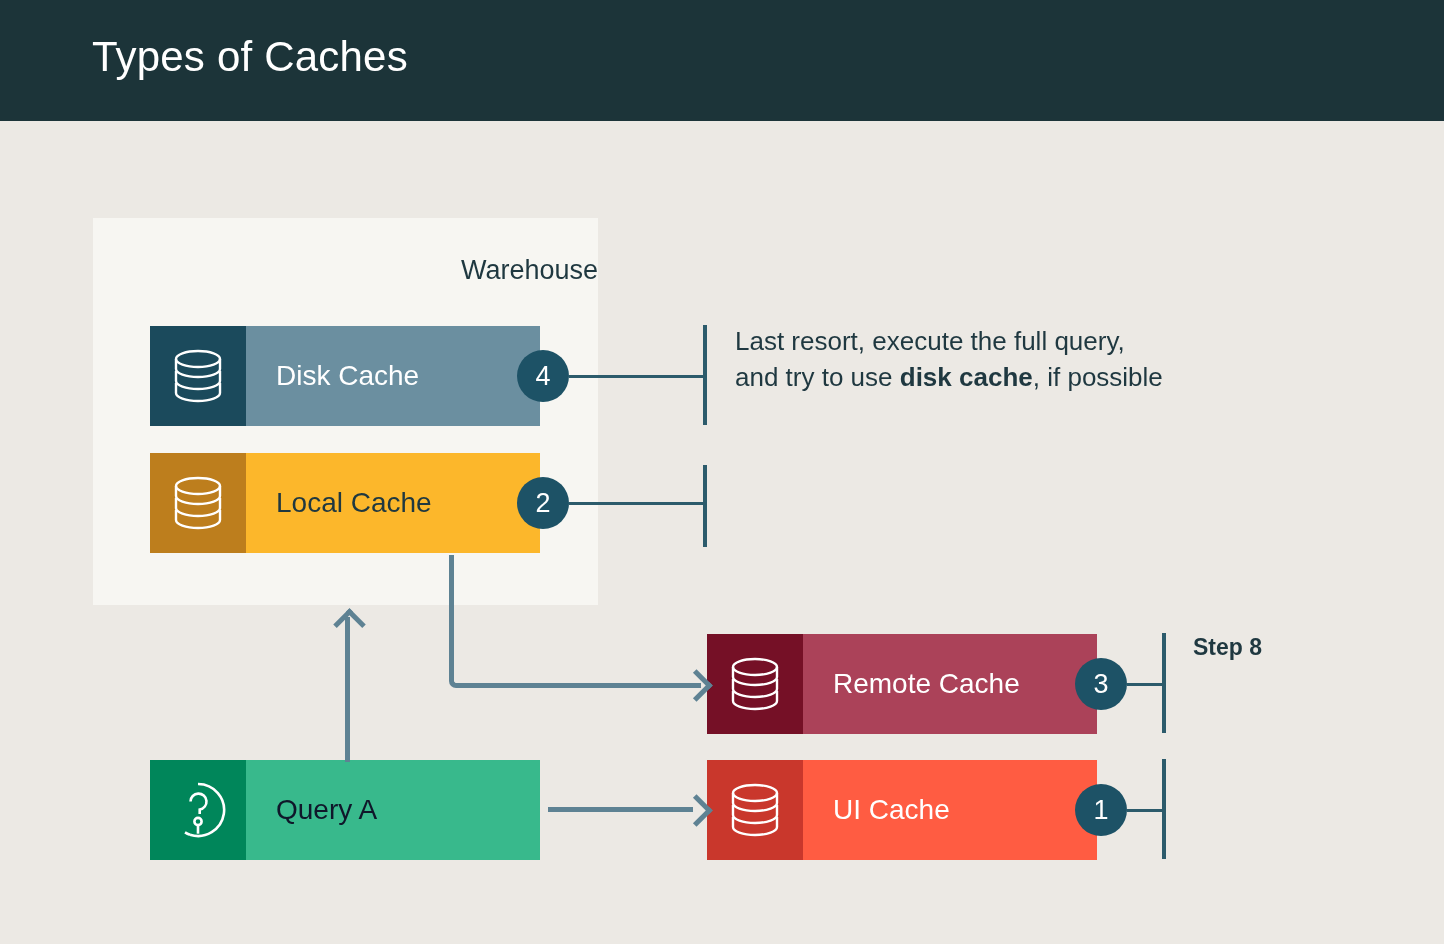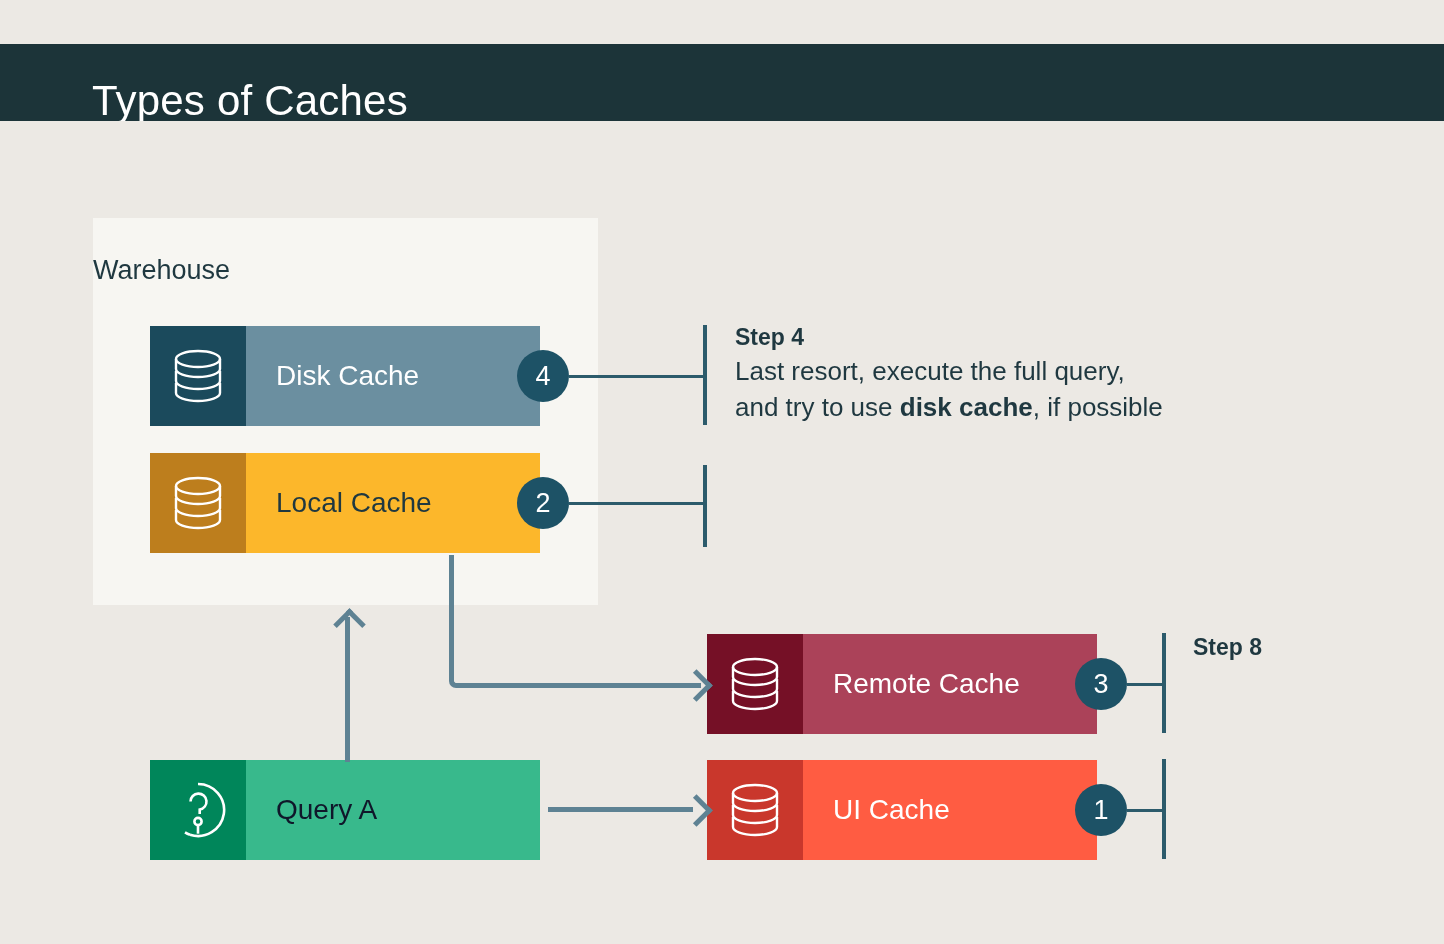--- a/index.html
+++ b/index.html
@@ -9,21 +9,20 @@
   body {
     width: 1444px; height: 944px;
     font-family: "Liberation Sans", sans-serif;
     position: relative;
     overflow: hidden;
   }
   .header-bar {
     position: absolute; left: 0; top: 0;
     width: 1444px; height: 121px;
     background: #1c3439;
-    margin-top: 44px;
   }
   .header-title {
     position: absolute; left: 92px; top: 33px;
     font-size: 42px; font-weight: 400;
     color: #ffffff; letter-spacing: 0.2px;
     white-space: nowrap;
   }
   .canvas {
     position: absolute; left: 0; top: 121px;
     width: 1444px; height: 823px;
@@ -31,21 +30,21 @@
   }
 
   
   .warehouse-box {
     position: absolute; left: 93px; top: 97px;
     width: 505px; height: 387px;
     background: #f7f6f2;
   }
   .warehouse-label {
     position: absolute; left: 0; top: 37px;
-    width: 505px; text-align: left;
+    width: 505px; text-align: right;
     font-size: 27px; color: #1f3840;
   }
 
   
   .bar {
     position: absolute;
     display: flex; align-items: center;
     box-sizing: border-box;
   }
   .bar-icon {
@@ -235,21 +234,20 @@
   <div class="arrow-line-v" style="left:345px; top:496px; height:145px;"></div>
   <div class="arrow-head-u" style="left:338px; top:492px;"></div>
 
   <div class="elbow-corner" style="left:449px; top:434px; width:247px; height:128px;"></div>
   <div class="arrow-head-r" style="left:685px; top:553px;"></div>
 
   <div class="arrow-line-h" style="left:548px; top:686px; width:145px;"></div>
   <div class="arrow-head-r" style="left:685px; top:678px;"></div>
 
   <div class="step-block sb-4">
-    <div class="step-title">Step 4</div>
     <div class="step-desc">
       <span>Last resort, execute the full query,</span><br>
       <span>and try to use </span><b>disk cache</b><span>, if possible</span>
     </div>
   </div>
 
 
   <div class="step-block sb-3">
     <div class="step-title">Step 8</div>
   </div>

